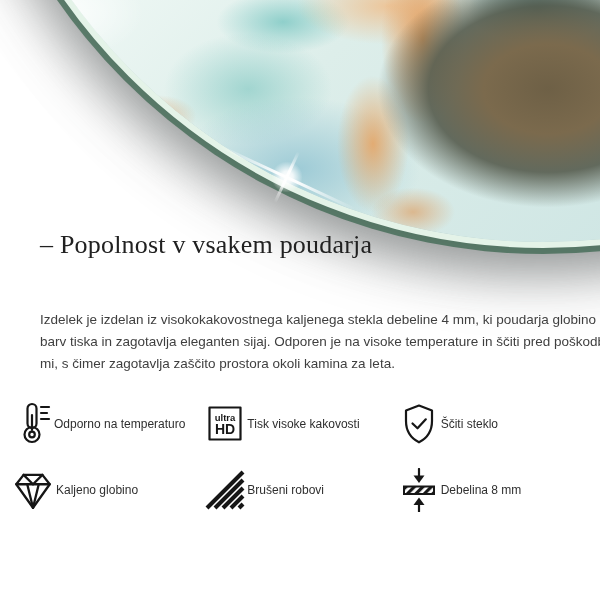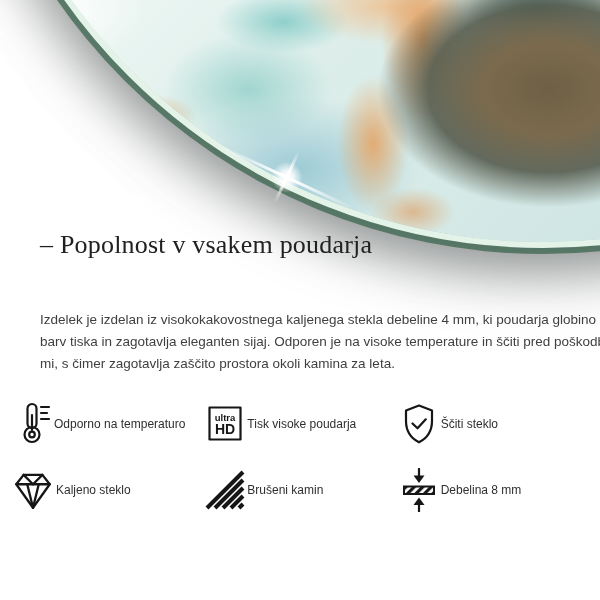--- a/index.html
+++ b/index.html
@@ -124,21 +124,21 @@
     </div>
 
     <div class="cell">
       <div class="icon-box">
         <svg width="44" height="44" viewBox="0 0 44 44">
           <rect class="ic" x="6.5" y="5.5" width="31" height="32" stroke-width="2.6"></rect>
           <text class="hd-small" x="22" y="18.5" text-anchor="middle">ultra</text>
           <text class="hd-big" x="22" y="32" text-anchor="middle">HD</text>
         </svg>
       </div>
-      <div class="feature-label">Tisk visoke poudarja</div>
+      <div class="feature-label">Tisk visoke kakovosti</div>
     </div>
 
     <div class="cell">
       <div class="icon-box">
         <svg width="44" height="44" viewBox="0 0 44 44">
           <path class="ic" stroke-width="2.4" d="M22,3.5 L35,8.5 L35,19 C35,29.5 29.5,36.5 22,40.3 C14.5,36.5 9,29.5 9,19 L9,8.5 Z"></path>
           <polyline class="ic" stroke-width="2.4" points="15.5,21.5 20.5,26.3 28.8,17.3"></polyline>
         </svg>
       </div>
       <div class="feature-label">Ščiti steklo</div>
@@ -148,34 +148,34 @@
       <div class="icon-box">
         <svg width="46" height="44" viewBox="0 0 44 42">
           <path class="ic" d="M13,6.5 L31,6.5 L38,15.5 L22,38 L6,15.5 Z"></path>
           <line class="ic" x1="6" y1="15.5" x2="38" y2="15.5" stroke-width="1.9"></line>
           <line class="ic" x1="13" y1="6.5" x2="22" y2="15.5" stroke-width="1.9"></line>
           <line class="ic" x1="31" y1="6.5" x2="22" y2="15.5" stroke-width="1.9"></line>
           <line class="ic" x1="16.5" y1="15.5" x2="22" y2="38" stroke-width="1.9"></line>
           <line class="ic" x1="27.5" y1="15.5" x2="22" y2="38" stroke-width="1.9"></line>
         </svg>
       </div>
-      <div class="feature-label">Kaljeno steklo</div>
+      <div class="feature-label">Kaljeno globino</div>
     </div>
 
     <div class="cell">
       <div class="icon-box">
         <svg width="44" height="44" viewBox="0 0 44 44">
           <line x1="4" y1="40" x2="40" y2="4" stroke="#161616" stroke-width="4"></line>
           <line x1="12" y1="40" x2="40" y2="12" stroke="#161616" stroke-width="4"></line>
           <line x1="20" y1="40" x2="40" y2="20" stroke="#161616" stroke-width="4"></line>
           <line x1="28" y1="40" x2="40" y2="28" stroke="#161616" stroke-width="4"></line>
           <line x1="36" y1="40" x2="40" y2="36" stroke="#161616" stroke-width="4"></line>
         </svg>
       </div>
-      <div class="feature-label">Brušeni kamin</div>
+      <div class="feature-label">Brušeni robovi</div>
     </div>
 
     <div class="cell">
       <div class="icon-box">
         <svg width="44" height="44" viewBox="0 0 44 44">
           <defs>
             <pattern id="hatch" width="6" height="6" patternUnits="userSpaceOnUse" patternTransform="rotate(45)">
               <rect width="6" height="6" fill="#ffffff"></rect>
               <rect width="3.2" height="6" fill="#161616"></rect>
             </pattern>

